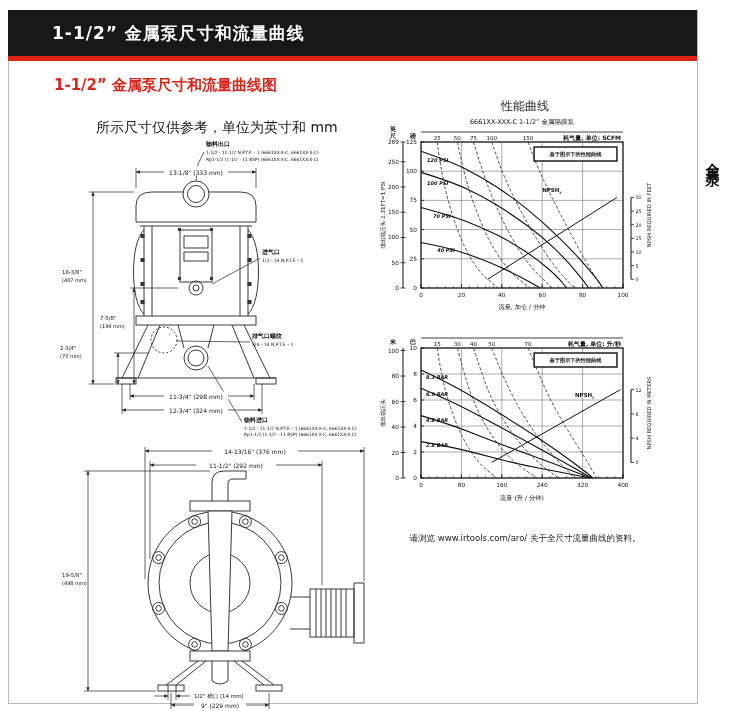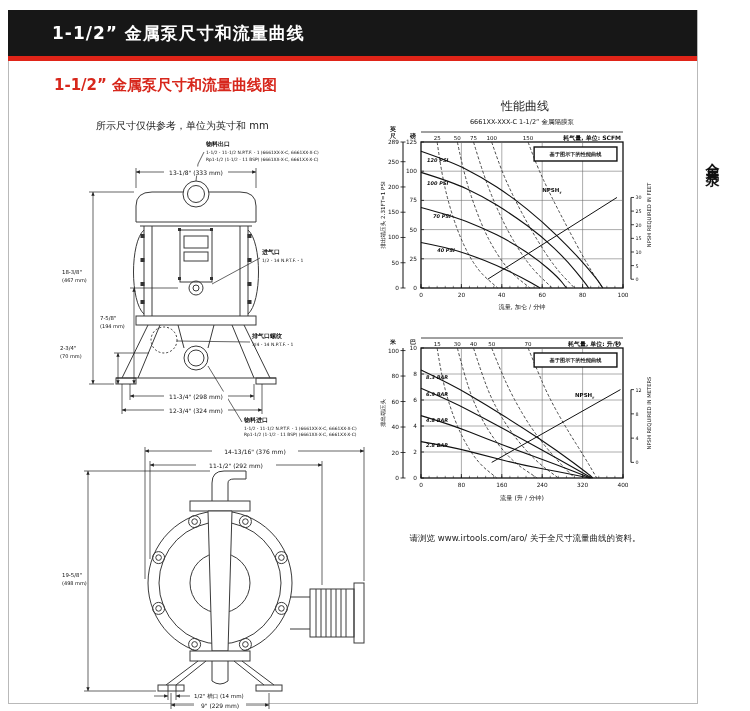--- a/index.html
+++ b/index.html
@@ -6,21 +6,21 @@
   body{width:750px;height:711px;background:#ffffff;position:relative;
        font-family:"DejaVu Sans","Liberation Sans",sans-serif;overflow:hidden;}
   .abs{position:absolute;}
   .frame{background:#b9b9b9;}
   #headerBar{left:8px;top:10px;width:689px;height:46px;background:#171717;
              display:flex;align-items:center;justify-content:flex-start;
              padding:0 52px 0 44px;box-sizing:border-box;}
   #headerBar .t{color:#fff;font-weight:bold;font-size:17px;letter-spacing:1px;}
   #redRule{left:8px;top:56px;width:689px;height:5px;background:#e02418;}
   #sectionTitle{left:54px;top:76px;color:#d7271c;font-size:15px;font-weight:bold;}
-  #dimNote{left:96px;top:119px;font-size:10px;color:#1b1b1b;}
+  #dimNote{left:96px;top:119px;font-size:14px;color:#1b1b1b;}
   #sideTab{left:704px;top:152px;writing-mode:vertical-rl;font-size:14px;
            font-weight:bold;letter-spacing:5px;color:#111;}
   #perfTitle{left:375px;top:98px;width:300px;text-align:center;font-size:12px;color:#222;}
   #caption{left:375px;top:514px;width:300px;text-align:center;font-size:8.5px;color:#222;margin-top:19px;}
   svg text{fill:#111;}
   .dm{stroke:#222;stroke-width:0.7;}
   .ln{stroke:#3a3a3a;stroke-width:1;fill:none;}
   .wbg{fill:#ffffff;}
 </style>
 </head>

